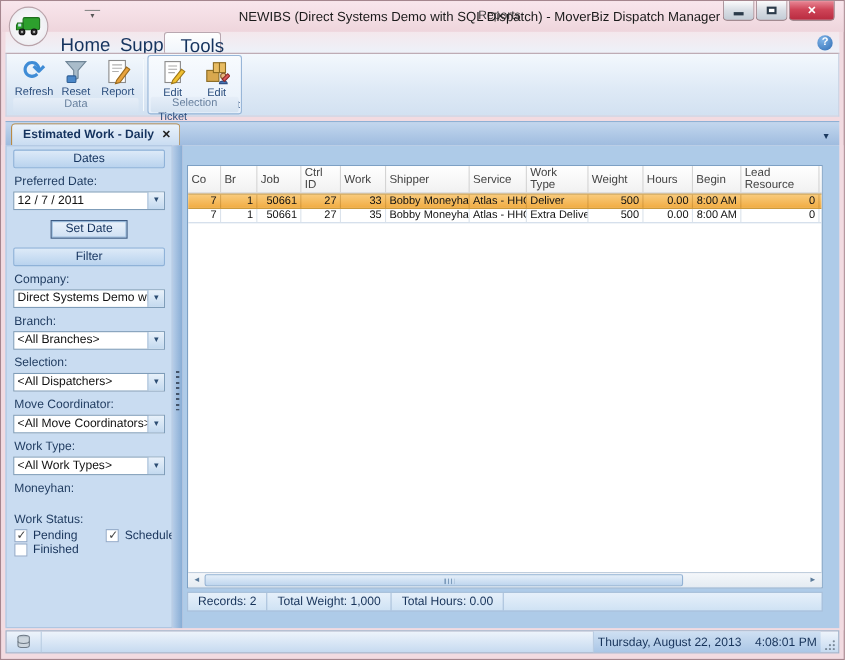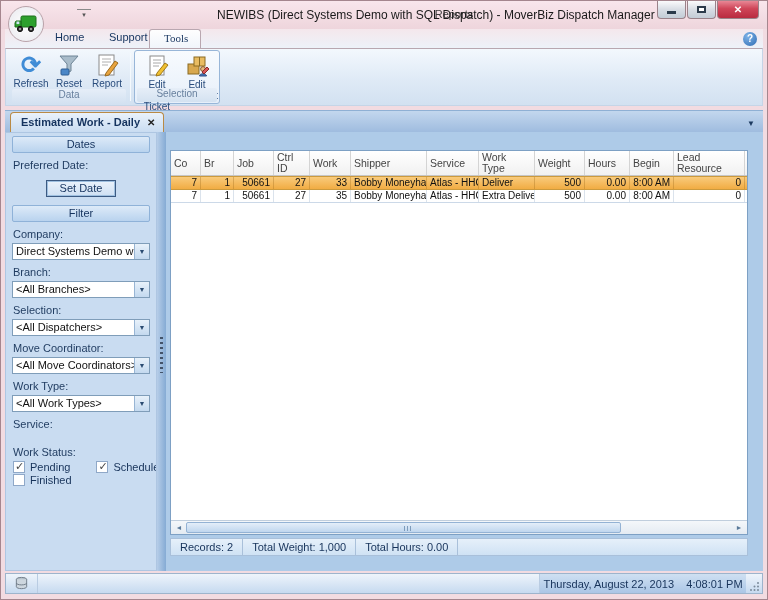--- a/index.html
+++ b/index.html
@@ -25,23 +25,23 @@
     border-radius:0 0 4px 4px; background:linear-gradient(#fbfbfc,#d8dde4 50%,#c3ccd6);
     display:flex; align-items:center; justify-content:center; margin-left:1px; }
   .winbtn.close { width:42px; background:linear-gradient(#e88795,#cf4558 45%,#b92b40); color:#fff; }
   .glyph-min { width:9px; height:3px; background:#2b3a4a; margin-top:6px; }
   .glyph-max { width:9px; height:7px; border:2px solid #2b3a4a; background:#fff; }
   .glyph-close { color:#fff; font-size:10px; font-weight:bold; }
   
   .tabrow { position:absolute; left:4px; right:4px; top:28px; height:19px;
     background:linear-gradient(#f4e7ec,#edf2f9); }
   .rtab { position:absolute; top:0; height:19px; padding:2px 14px 0; text-align:center;
-    color:#15335e; font-size:11px; }
+    color:#15335e; font-size:17px; }
   .rtab.selected { background:linear-gradient(#fefefe,#f0f5fb); border:1px solid #b9a7b0;
-    border-bottom:none; border-radius:3px 3px 0 0;font-family:Liberation Serif, serif; }
+    border-bottom:none; border-radius:3px 3px 0 0; }
   .help-btn { position:absolute; right:6px; top:3px; width:14px; height:14px; border-radius:50%;
     background:radial-gradient(circle at 35% 30%, #7fb4e8, #2f6cb3); color:#fff;
     font-size:10px; font-weight:bold; text-align:center; line-height:14px; }
   
   .ribbon { position:absolute; left:4px; right:4px; top:47px; height:58px;
     background:linear-gradient(#f3f8fd,#dfeaf6 55%,#d2e1f1);
     border:1px solid #c5d5e7; border-top:1px solid #b9a7b0; }
   .rgroup { position:absolute; top:1px; bottom:1px; }
   .rgroup-label { position:absolute; left:2px; right:2px; bottom:1px; height:14px; text-align:center;
     font-size:10px; color:#68809e; background:linear-gradient(#e6eef8,#d4e2f1); border-radius:2px; }
@@ -247,20 +247,24 @@
       <span>Estimated Work - Daily</span><span class="close-x">✕</span>
     </div>
     <div class="strip-arrow">▼</div>
   </div>
 
   <div class="main">
 
     <div class="sidebar">
       <div class="side-header">Dates</div>
       <div class="side-label">Preferred Date:</div>
+      <div class="combo">
+        <span class="combo-text">12 /  7 /  2011</span>
+        <span class="combo-btn">▼</span>
+      </div>
       <div class="setdate">Set Date</div>
       <div class="side-header">Filter</div>
 
       <div class="side-label">Company:</div>
       <div class="combo">
         <span class="combo-text">Direct Systems Demo with SQL D</span>
         <span class="combo-btn">▼</span>
       </div>
       <div class="side-label">Branch:</div>
       <div class="combo">
@@ -275,21 +279,21 @@
       <div class="side-label">Move Coordinator:</div>
       <div class="combo">
         <span class="combo-text">&lt;All Move Coordinators&gt;</span>
         <span class="combo-btn">▼</span>
       </div>
       <div class="side-label">Work Type:</div>
       <div class="combo">
         <span class="combo-text">&lt;All Work Types&gt;</span>
         <span class="combo-btn">▼</span>
       </div>
-      <div class="side-label">Service:</div>
+      <div class="side-label">Moneyhan:</div>
 
       <div class="side-label" style="margin-top:16px;">Work Status:</div>
       <div class="chk-row">
         <div class="chk">
           <span class="box checked"></span>
           <span>Pending</span>
         </div>
         <div class="chk">
           <span class="box checked"></span>
           <span>Scheduled</span>

